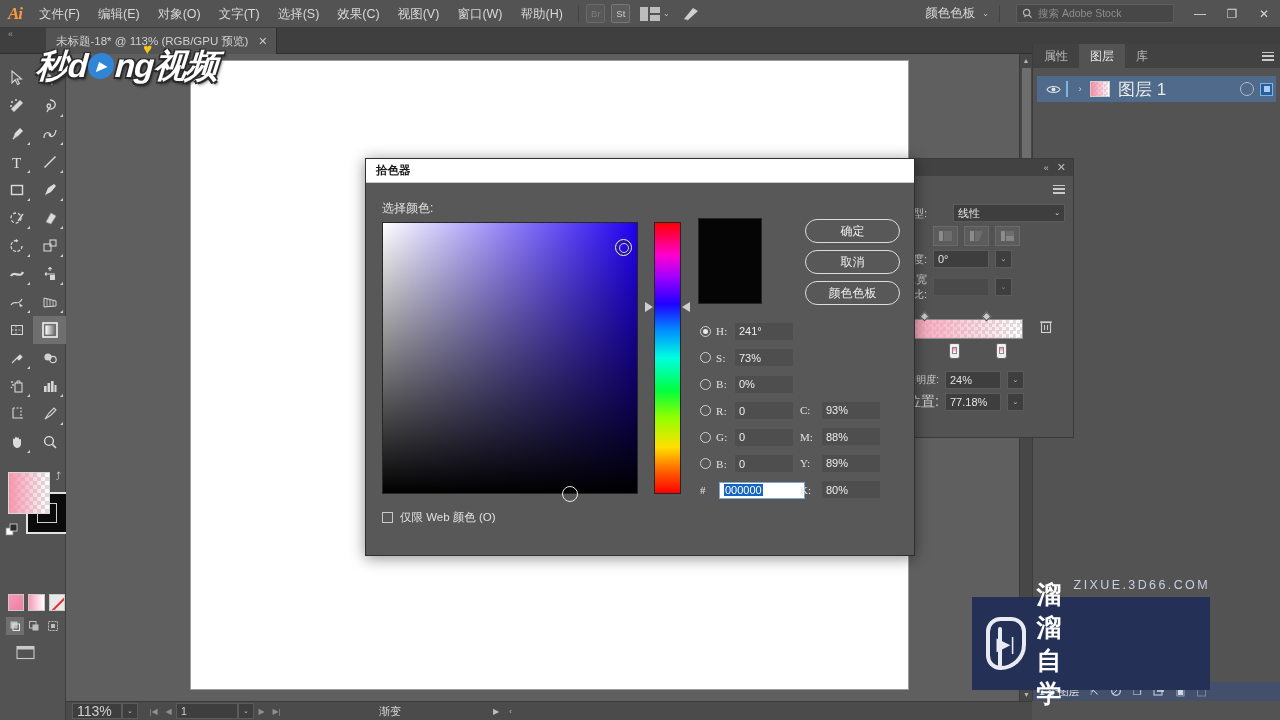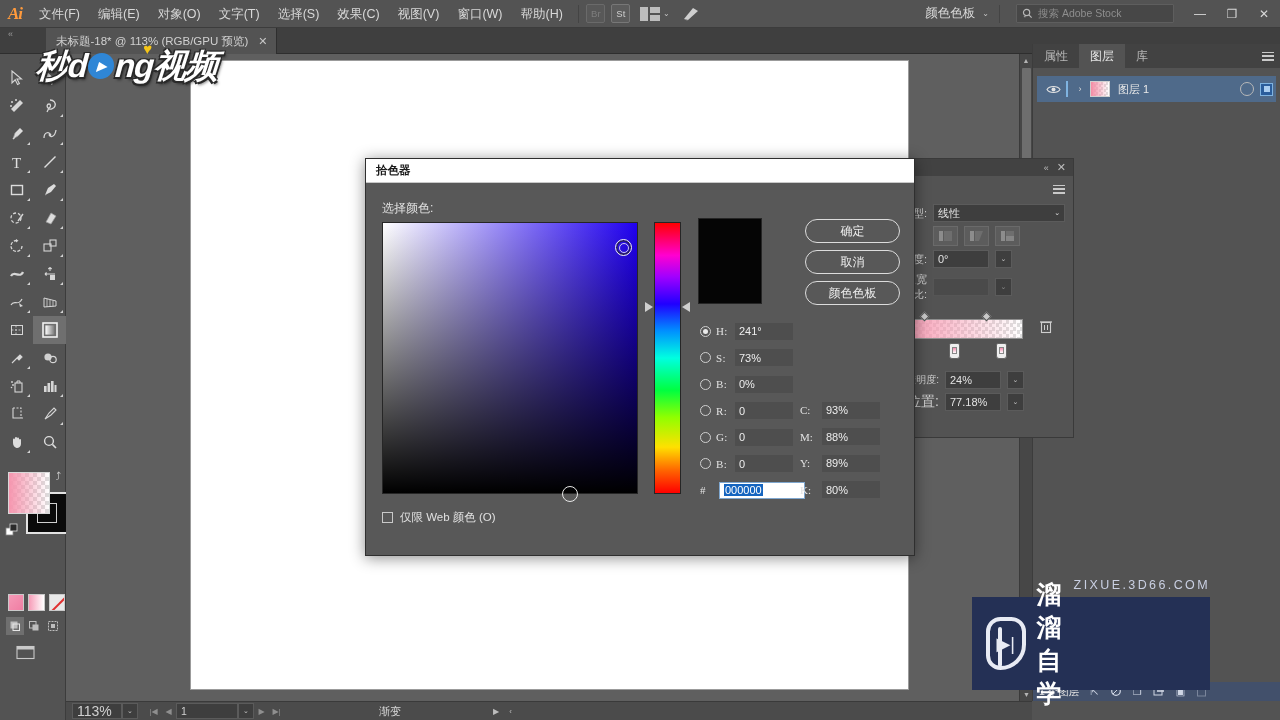--- a/index.html
+++ b/index.html
@@ -192,21 +192,21 @@
   .eye{ width:26px; display:flex; align-items:center; justify-content:center;}
   .lbar{ width:2px; height:16px; background:#7fb3e0; margin-right:5px;}
   .ldisc{ width:14px; display:flex;align-items:center;justify-content:center;
     font-size:9px; color:#dcdcdc;}
   .lthumb{
     width:20px; height:16px; border:1px solid #cfcfcf; margin-left:3px;
     background:
       linear-gradient(90deg, rgba(244,140,165,1) 0%, rgba(244,140,165,0) 100%),
       repeating-conic-gradient(#ffffff 0 25%, #e0e0e0 0 50%) 0 0/5px 5px;
   }
-  .lname{ margin-left:8px; font-size:11px; color:#eaeaea;}
+  .lname{ margin-left:8px; font-size:17px; color:#eaeaea;}
   .ltarget{ margin-left:auto; width:14px; height:14px; border-radius:50%;
     border:1.4px solid #b9b9b9;}
   .lsel{ width:13px; height:13px; background:#2a5d9c; border:1px solid #7fb3e0;
     margin-left:6px; display:flex;align-items:center;justify-content:center;}
   .lsel i{ width:6px;height:6px; background:#a9cdf0; display:block;}
   .layers-foot{
     position:absolute; left:0; bottom:0; width:248px; height:19px; background:#42506b;
     display:flex; align-items:center; font-size:10.5px; color:#e0e0e0; padding-left:6px; gap:11px;
   }
   .lf-ico{ color:#cfd6e4; font-size:10px;}
@@ -217,21 +217,21 @@
     background:#535353; border:1px solid #3a3a3a;
   }
   .gp-title{ height:17px; background:#424242; display:flex; align-items:center;
     justify-content:flex-end; gap:8px; padding-right:7px; font-size:9px; color:#bcbcbc;}
   .gp-head{ height:26px; display:flex; align-items:center; padding:0 8px;
     font-size:11.5px; color:#dcdcdc; justify-content:space-between;}
   .gp-row{ display:flex; align-items:center; gap:6px; padding:2px 8px; font-size:11px;}
   .gp-lbl{ width:34px; text-align:right; color:#cfcfcf; font-size:11px;}
   .gp-select{
     flex:1; height:18px; background:#3e3e3e; border:1px solid #5b5b5b; color:#e2e2e2;
-    display:flex; align-items:center; padding:0 4px; justify-content:space-between; font-size:11px;
+    display:flex; align-items:center; padding:0 4px; justify-content:space-between; font-size:11px;margin-left:20px;
   }
   .gp-sq{ width:25px;height:20px;background:#5c5c5c;border:1px solid #6a6a6a;
     display:flex;align-items:center;justify-content:center;}
   .gp-input{ width:56px; height:18px; background:#3e3e3e; border:1px solid #5b5b5b;
     display:flex;align-items:center; padding-left:4px; font-size:11px; color:#e2e2e2;}
   .gp-mini{ width:17px;height:18px;background:#3e3e3e;border:1px solid #5b5b5b;
     display:flex;align-items:center;justify-content:center;font-size:7px;color:#c5c5c5;}
   .gp-slider{ position:relative; margin:9px 8px 0 8px; height:26px;}
   .gp-track{
     position:absolute; left:0; top:6px; width:130px; height:20px;

